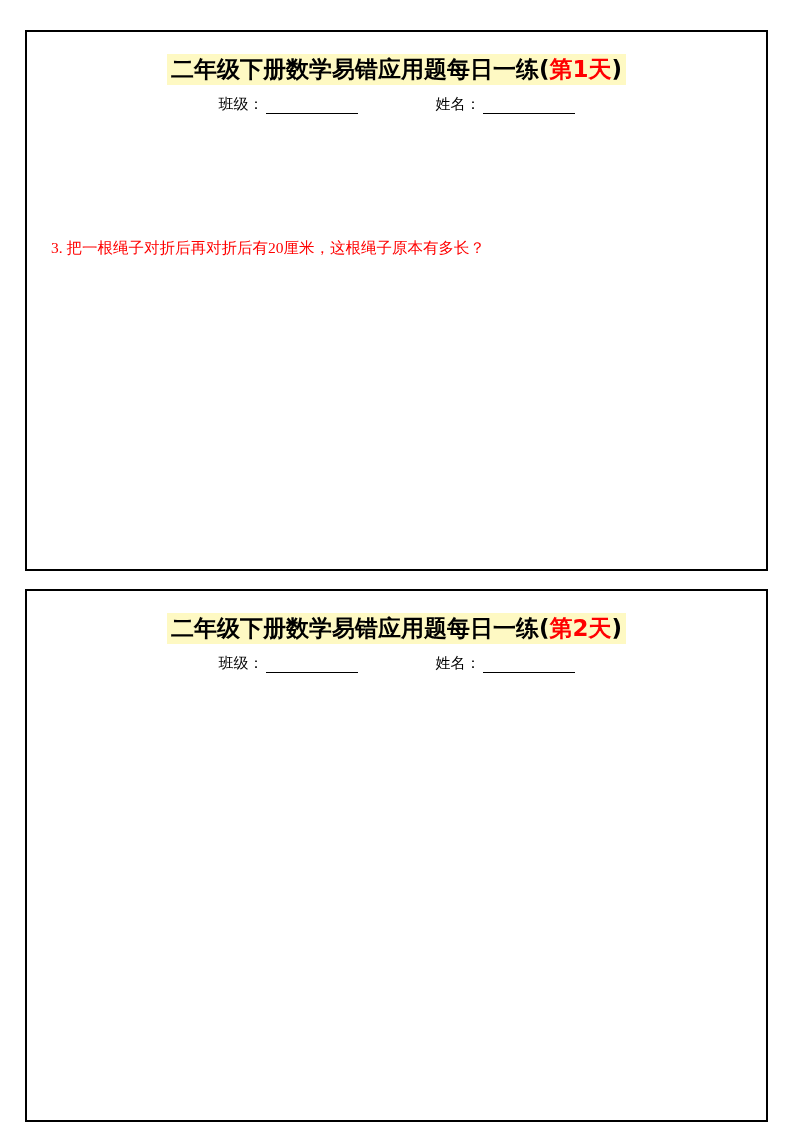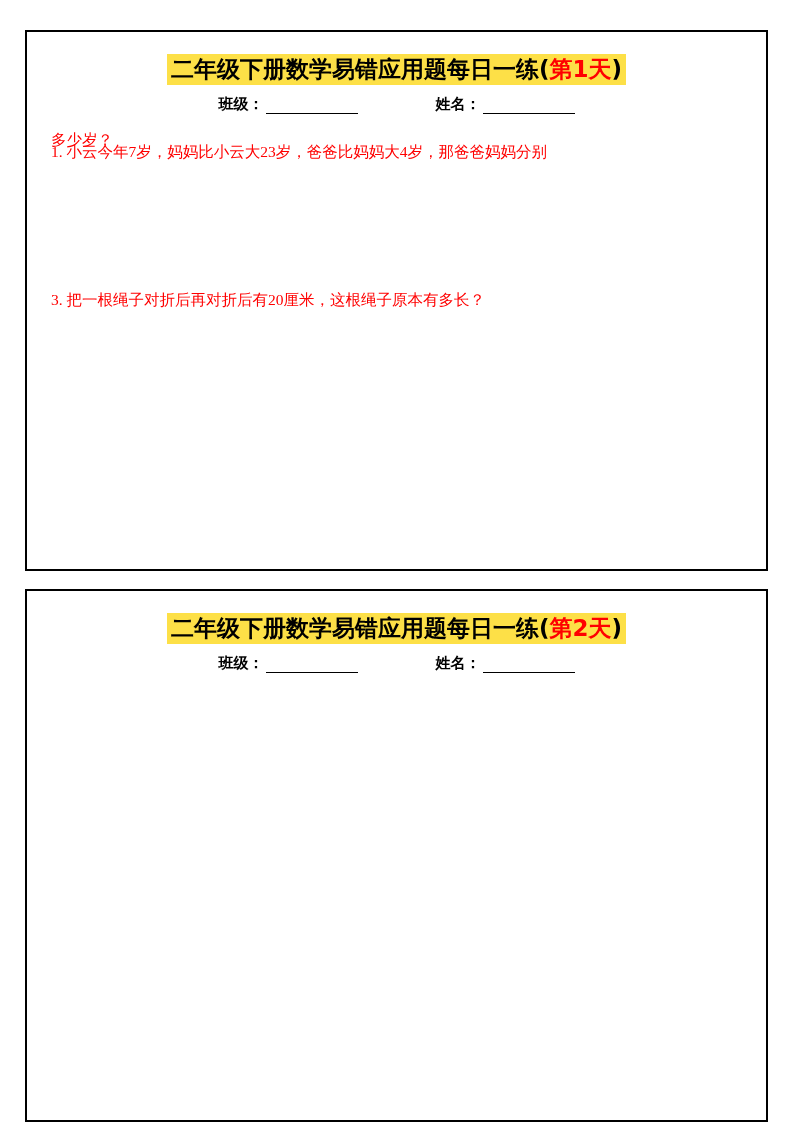--- a/index.html
+++ b/index.html
@@ -35,41 +35,41 @@
     text-align: center;
     margin-top: 8px;
     margin-bottom: 6px;
   }
   .title {
     display: inline-block;
     font-family: "DejaVu Sans", "Liberation Sans", sans-serif;
     font-weight: bold;
     font-size: 23px;
     line-height: 1.25;
-    background: #fde047;
+    background: #fef9c3;
     color: #000000;
     padding: 1px 4px;
     letter-spacing: 0px;
     white-space: nowrap;
   }
   .title .day {
     color: #ff0000;
   }
   .title .paren {
     color: #000000;
   }
 
   .meta-row {
     display: flex;
     justify-content: center;
     gap: 78px;
     margin-top: 10px;
     margin-bottom: 4px;
     font-family: "DejaVu Sans", "Liberation Sans", sans-serif;
-    font-weight: bold;
+    font-weight: normal;
     font-size: 15px;
     color: #000;
   }
   .meta-field {
     display: flex;
     align-items: flex-end;
     white-space: nowrap;
   }
   .meta-label { }
   .meta-blank {
@@ -128,24 +128,20 @@
         <span class="meta-blank"></span>
       </div>
       <div class="meta-field">
         <span class="meta-label">姓名：</span>
         <span class="meta-blank"></span>
       </div>
     </div>
 
     <div class="questions">
 
-      <div class="q-overlap-wrap">
-        <div class="question q-line-b">1. 小云今年7岁，妈妈比小云大23岁，爸爸比妈妈大4岁，那爸爸妈妈分别</div>
-        <div class="question q-line-a">多少岁？</div>
-      </div>
 
       <div class="gap-lg"></div>
 
       <div class="question">3. 把一根绳子对折后再对折后有20厘米，这根绳子原本有多长？</div>
 
       <div class="gap-md"></div>
 
 
       <div class="gap-sm"></div>
     </div>

